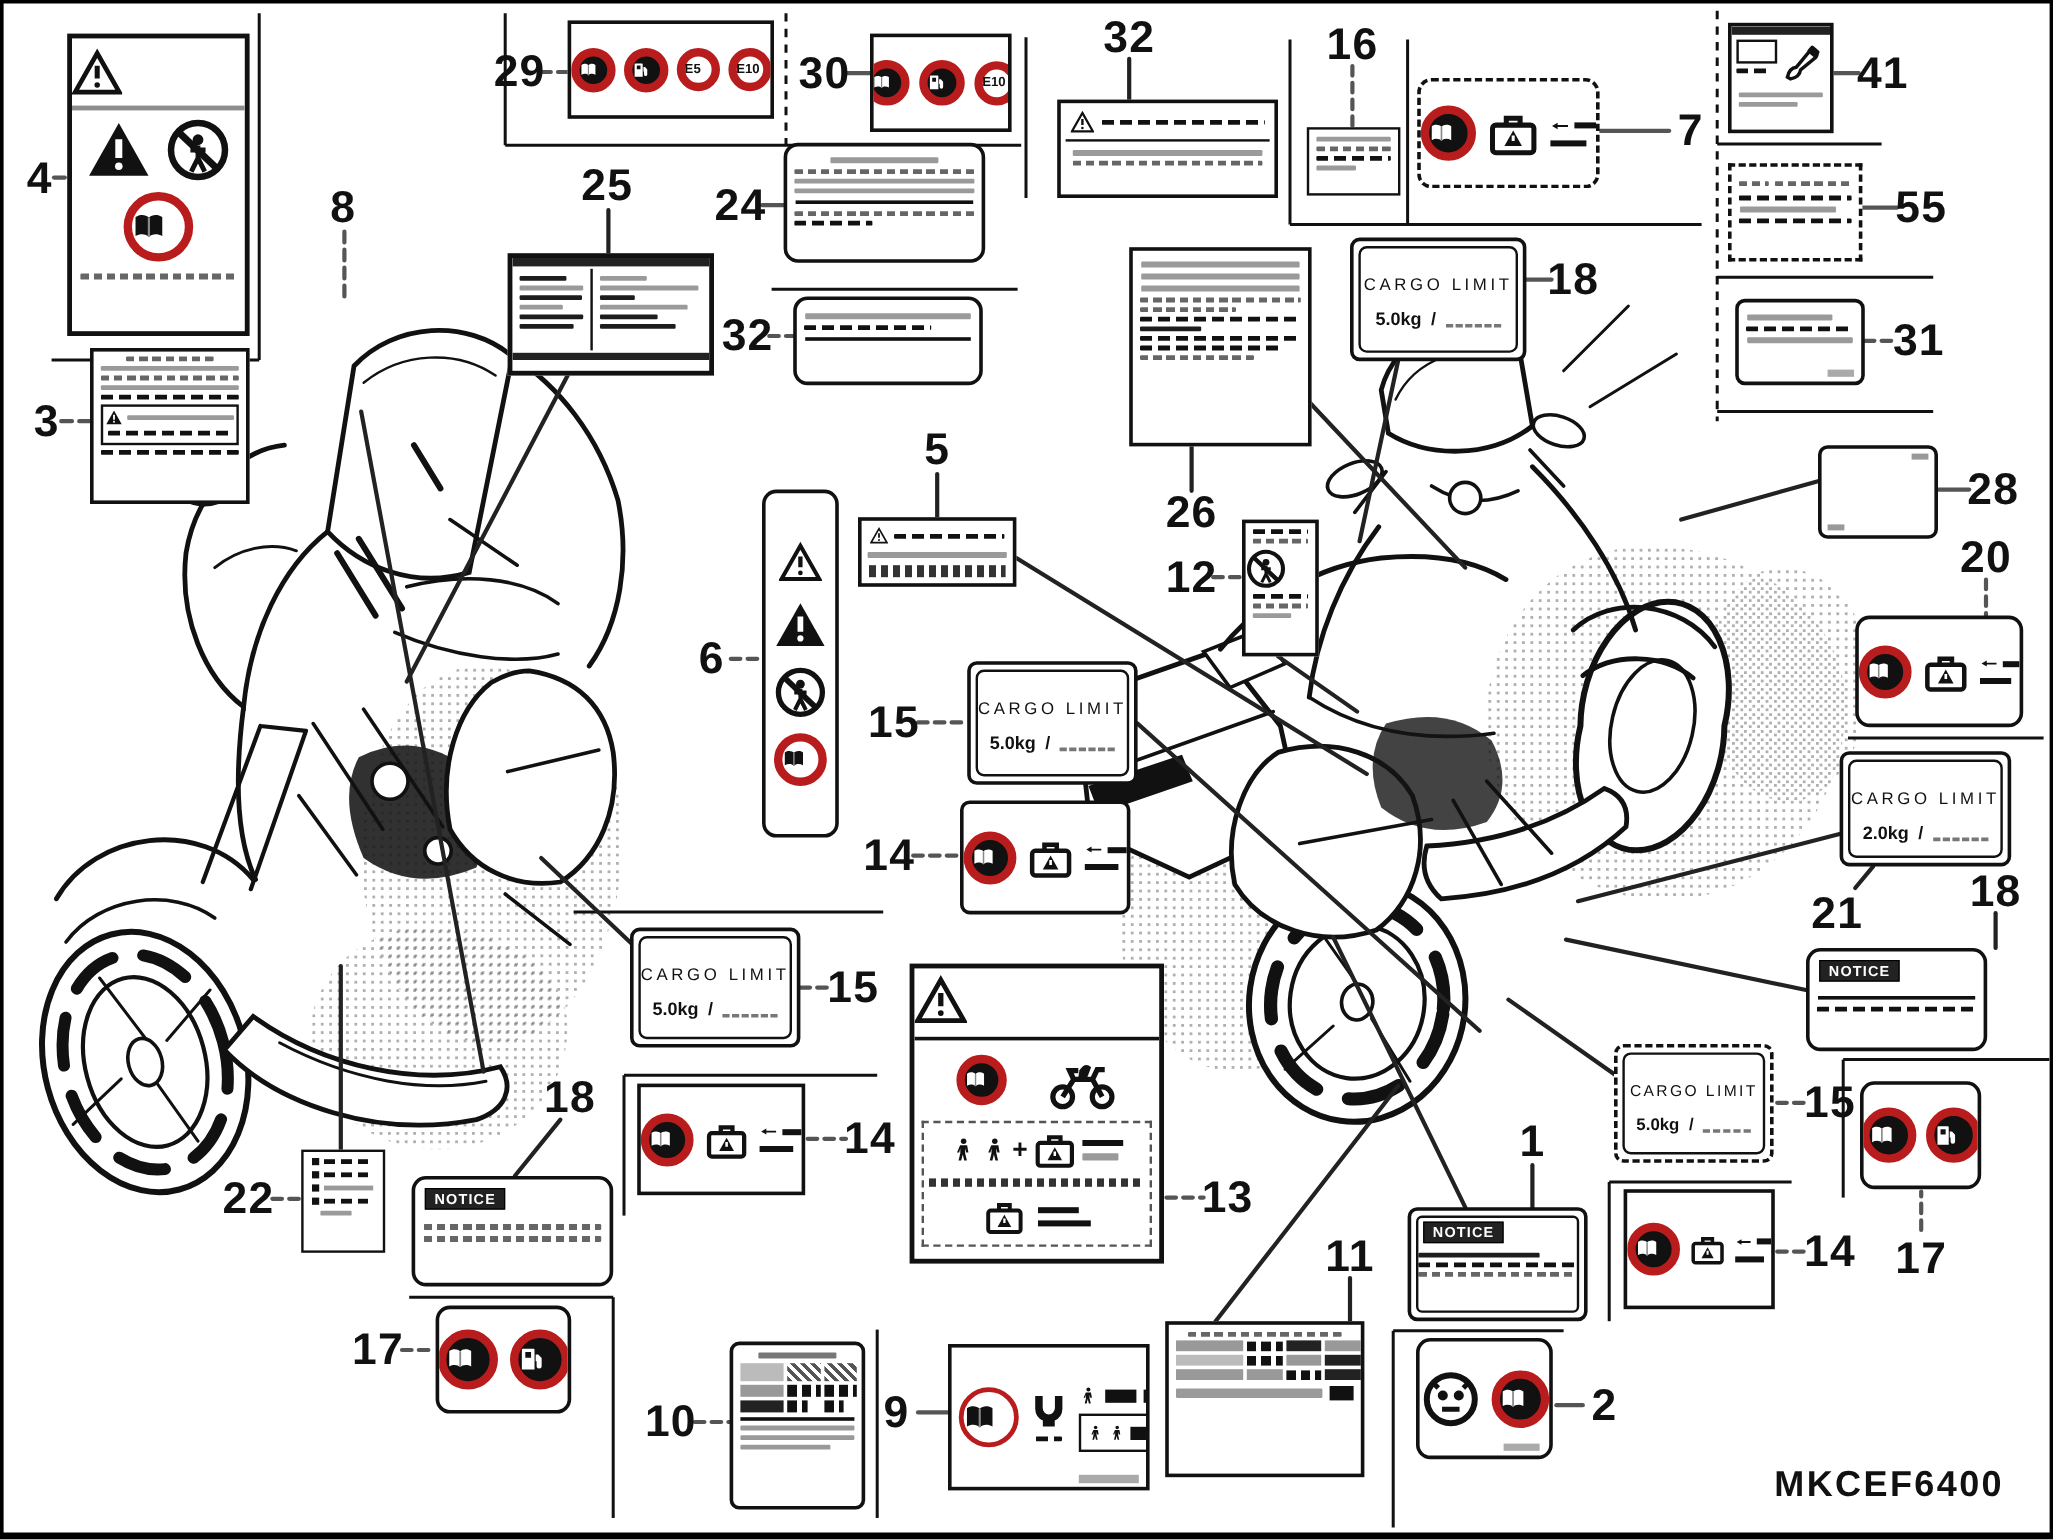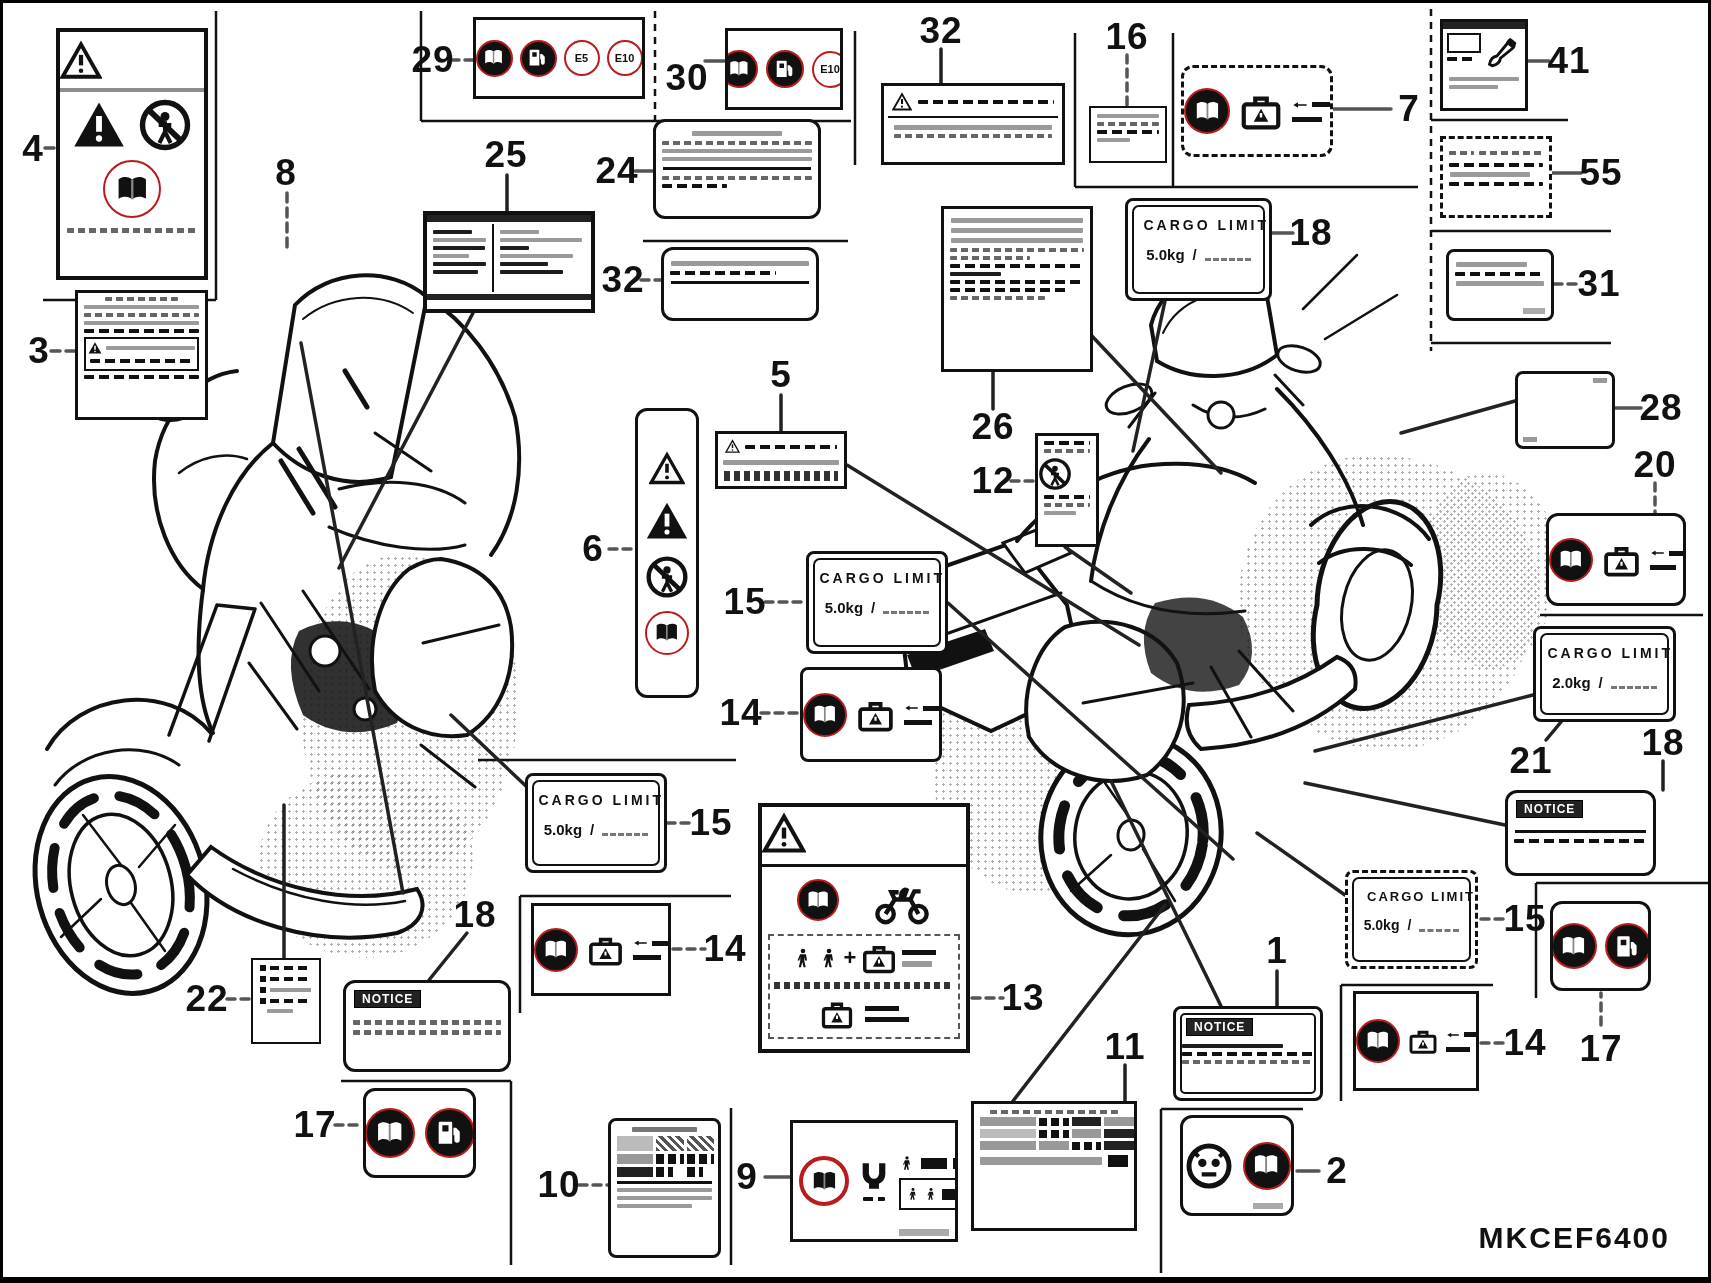--- a/index.html
+++ b/index.html
@@ -18,34 +18,34 @@
   
   .r{display:block;height:5px;margin:5px 7px;background:#9a9a9a;border-radius:1px}
   .r.t{height:4px;margin:4px 6px}
   .r.d{background:#1d1d1d}
   .r.sq{background:repeating-linear-gradient(90deg,#666 0 7px,transparent 7px 11px)}
   .r.dd{background:repeating-linear-gradient(90deg,#111 0 10px,transparent 10px 15px)}
   .hatchrow{display:block;height:10px;margin:4px 6px;background:repeating-linear-gradient(90deg,#333 0 6px,#fff 6px 10px)}
   .hrule{display:block;height:4px;margin:6px 0;background:#8d8d8d}
   .blackline{display:block;height:3px;margin:6px 7px;background:#111}
   
-  .cir{display:inline-flex;align-items:center;justify-content:center;border:2px solid #b91c1c;border-radius:50%;
+  .cir{display:inline-flex;align-items:center;border:7px solid #b91c1c;border-radius:50%;
        background:#fff;color:#111;font-weight:700;flex:none;box-sizing:border-box}
   .cir.blk{background:#111;color:#fff}
   .cir svg{width:64%;height:64%}
   .ic{color:#111}
   .flexrow{display:flex;align-items:center;justify-content:center;gap:10px;height:100%}
   .vstack{display:flex;flex-direction:column;align-items:center;justify-content:center;gap:9px;height:100%}
   .col{display:flex;flex-direction:column;gap:6px;align-items:flex-start}
   .ar{display:flex;align-items:center;gap:4px}
   .chip{display:inline-block;width:26px;height:11px;background:#111}
   .tag{display:inline-block;background:#222;color:#fff;font-size:12px;font-weight:700;
        padding:1px 7px;letter-spacing:1px;margin:7px 0 0 8px;border:1px solid #000}
   .brand{font-size:18px;font-weight:700;letter-spacing:2px;text-align:center;margin-top:8px;color:#111}
-  .cl-title{font-size:14px;font-weight:700;letter-spacing:3px;text-align:right;margin-top:16px;color:#111;white-space:nowrap}
+  .cl-title{font-size:14px;font-weight:400;letter-spacing:3px;text-align:center;margin-top:28px;color:#111;white-space:nowrap}
   .cl-val{font-size:15px;font-weight:700;margin-top:13px;display:flex;align-items:center;gap:8px;justify-content:center;color:#111}
   .blankline{display:inline-block;width:46px;height:10px;border-bottom:3px dashed #777}
   .bullet{display:inline-block;width:6px;height:6px;background:#111;margin:0 4px 0 7px;flex:none}
   .brow{display:flex;align-items:center;margin:5px 0}
   .brow .rr{flex:1;height:4px;background:repeating-linear-gradient(90deg,#111 0 9px,transparent 9px 14px);margin-right:8px}
   .dots{position:absolute;background-image:radial-gradient(#333 1.1px,transparent 1.3px);
         background-size:7px 7px;opacity:.38;z-index:5;border-radius:45% 55% 50% 50%/50% 45% 55% 50%;}
   .code{position:absolute;right:38px;bottom:22px;font-weight:700;font-size:30px;letter-spacing:2px;color:#111;z-index:40}
   .grid10{display:grid;grid-template-columns:38% 29% 29%;gap:3px;margin:2px 6px}
   .cell{height:15px;background:#999}
@@ -881,21 +881,21 @@
         <i class="chip" style="width:24px;height:5px"></i>
       </div>
     </div>
   </div>
 
   <div class="num" style="left:30px;top:146px">4</div>
   <div class="num" style="left:36px;top:348px">3</div>
   <div class="num" style="left:283px;top:170px">8</div>
   <div class="num" style="left:503px;top:152px">25</div>
   <div class="num" style="left:430px;top:57px">29</div>
-  <div class="num" style="left:684px;top:75px">30</div>
+  <div class="num" style="left:684px;top:58px">30</div>
   <div class="num" style="left:614px;top:168px">24</div>
   <div class="num" style="left:620px;top:277px">32</div>
   <div class="num" style="left:778px;top:372px">5</div>
   <div class="num" style="left:938px;top:28px">32</div>
   <div class="num" style="left:1124px;top:34px">16</div>
   <div class="num" style="left:1406px;top:106px">7</div>
   <div class="num" style="left:1566px;top:58px">41</div>
   <div class="num" style="left:1598px;top:170px">55</div>
   <div class="num" style="left:1596px;top:281px">31</div>
   <div class="num" style="left:1658px;top:405px">28</div>

